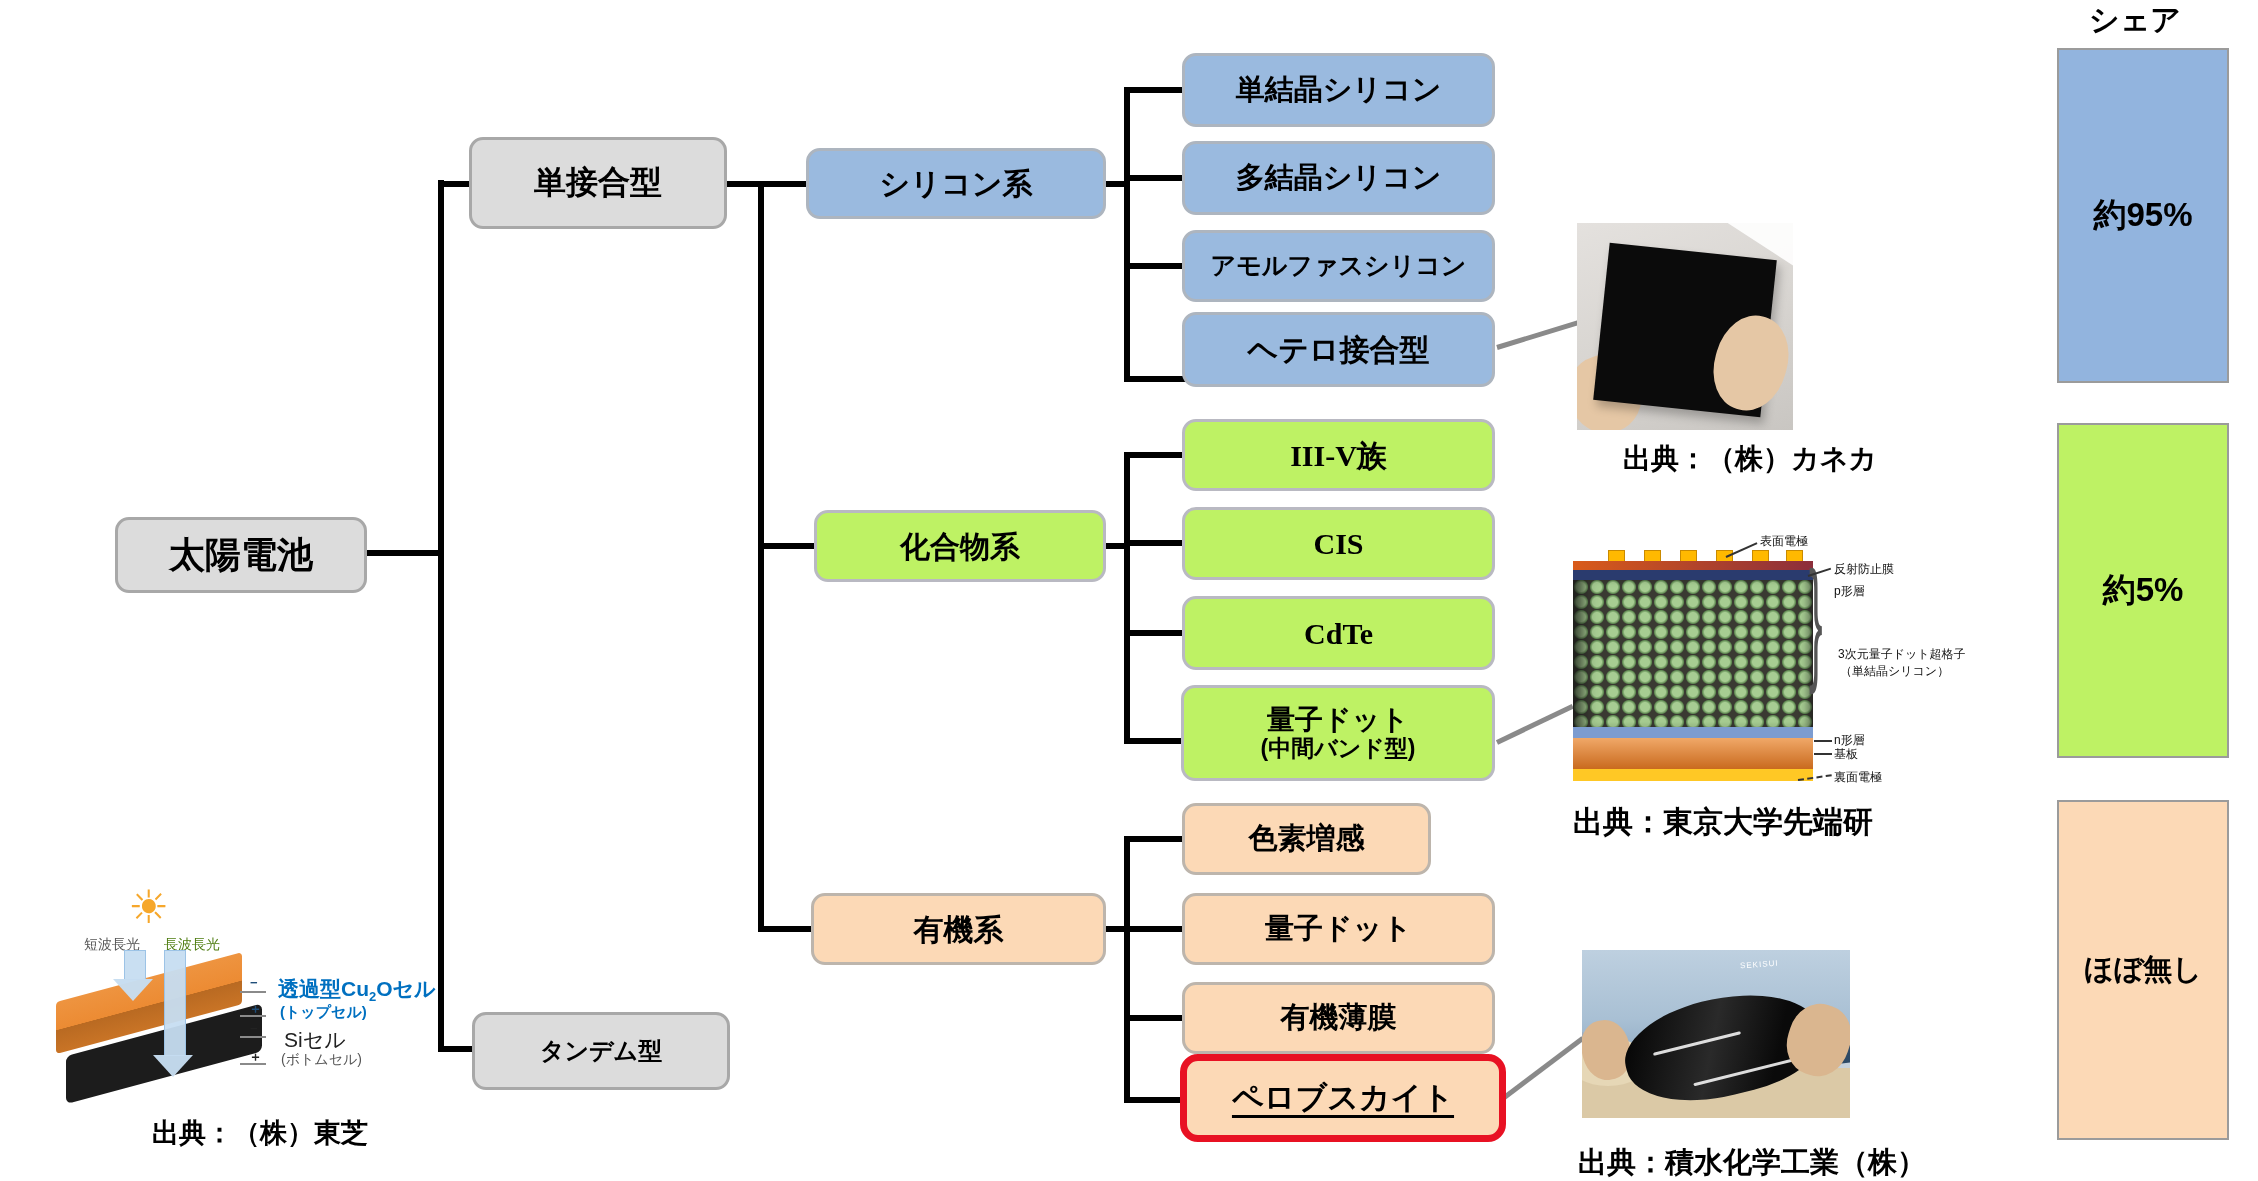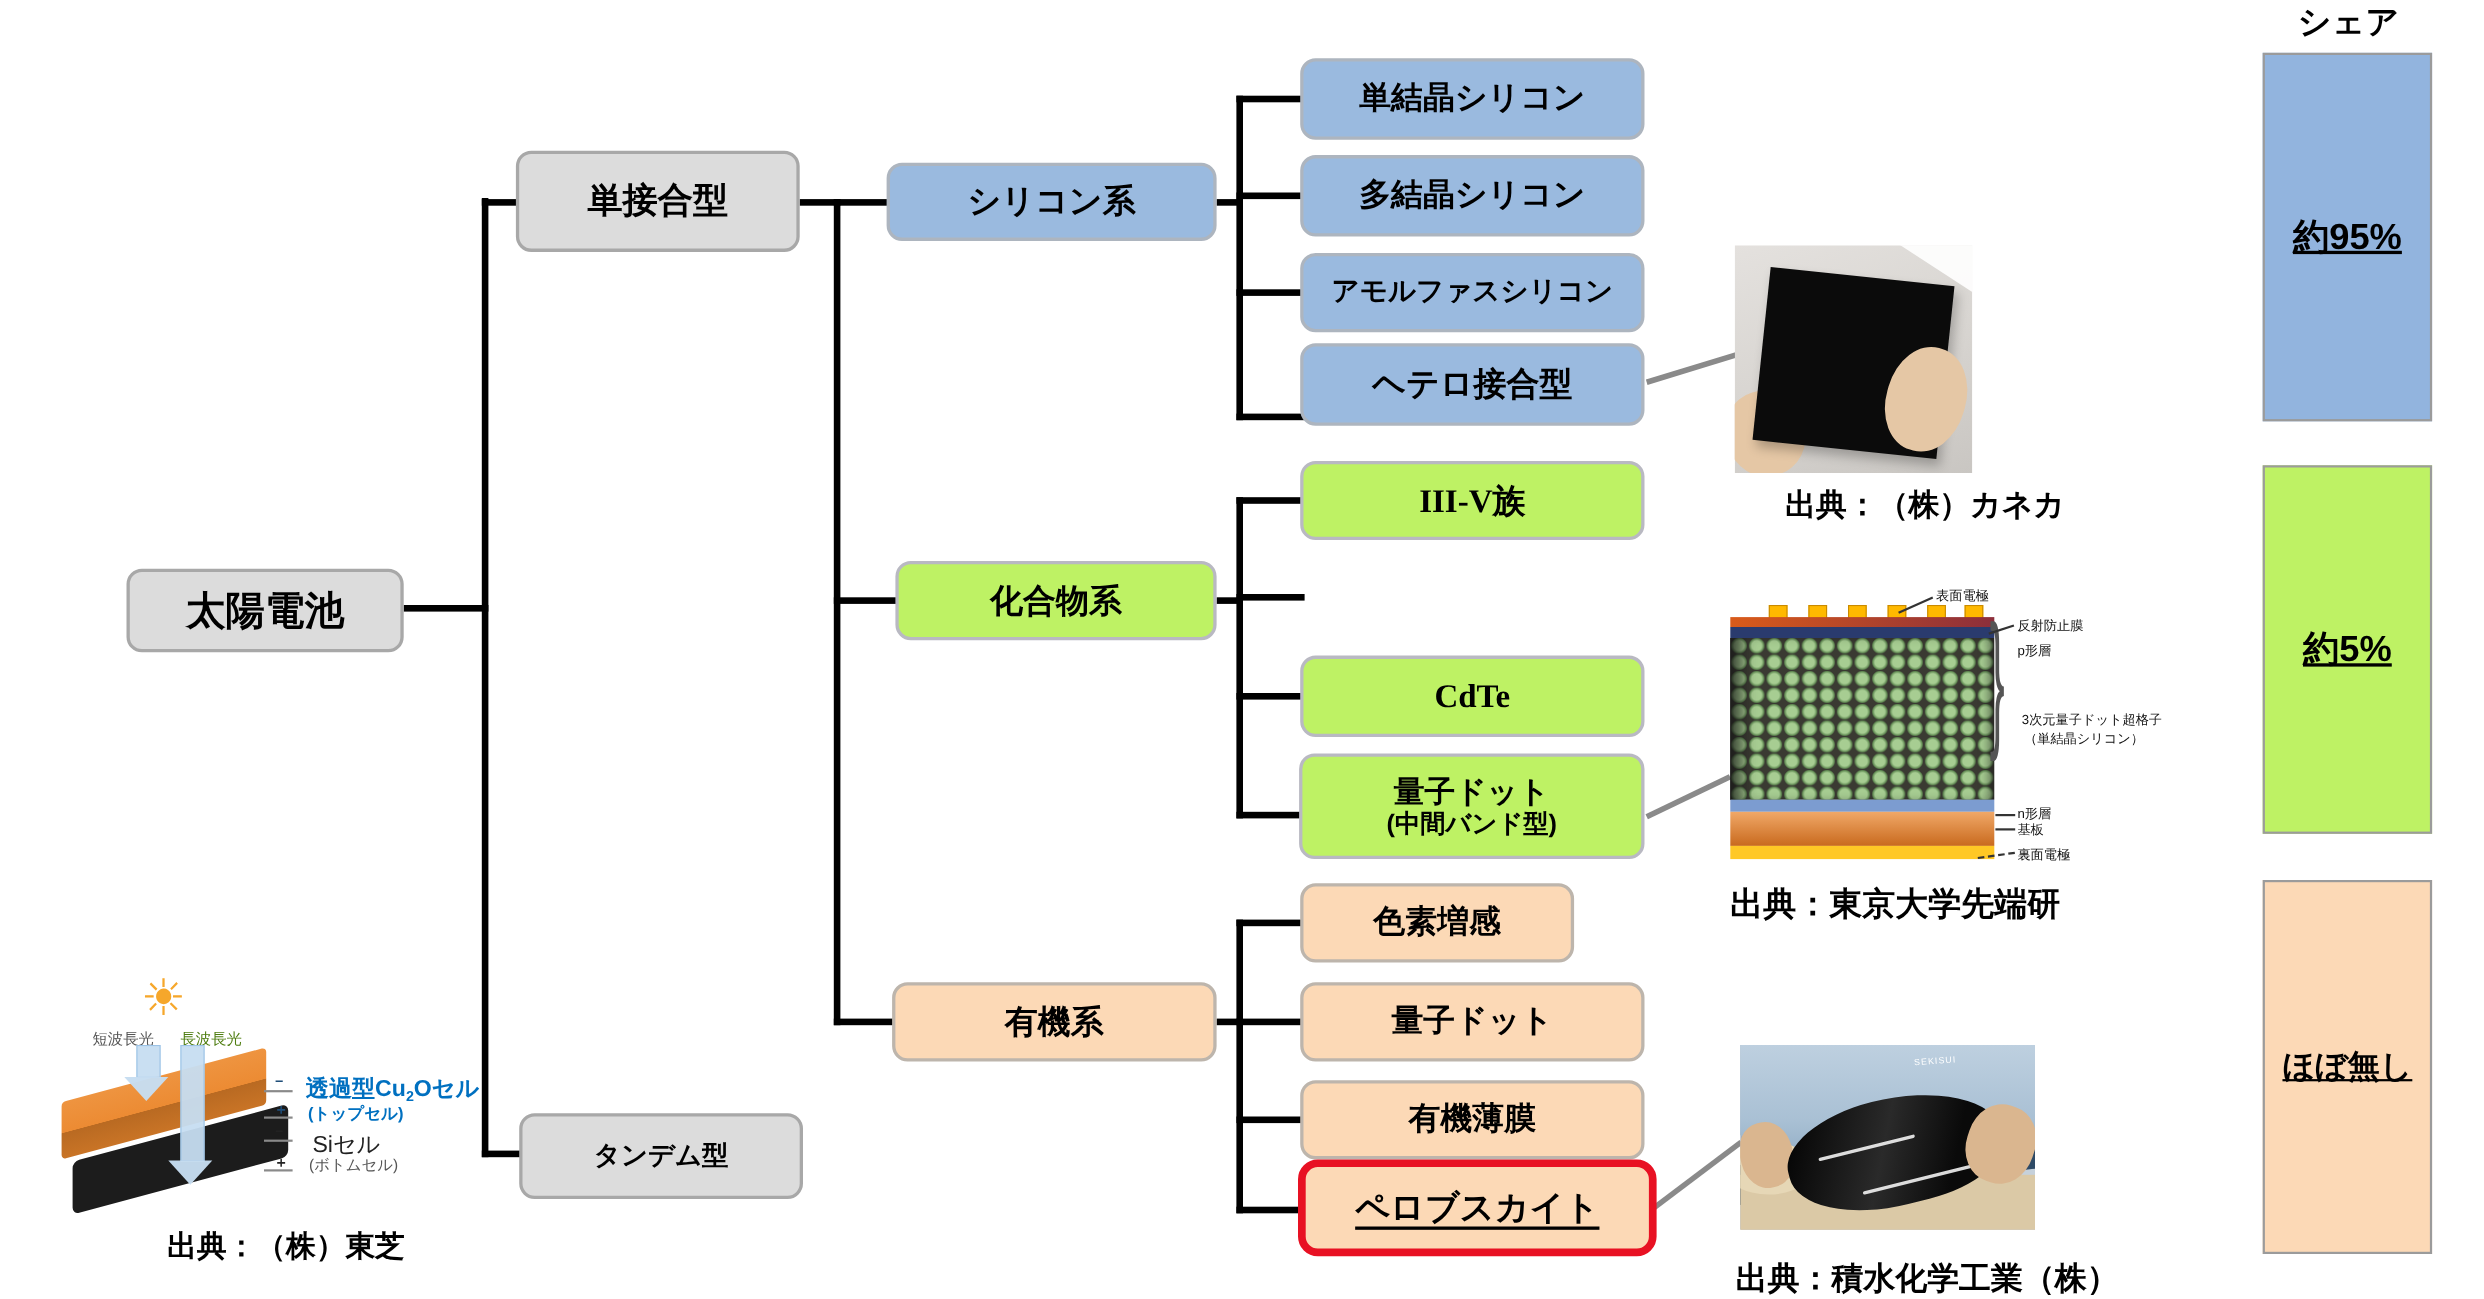--- a/index.html
+++ b/index.html
@@ -22,22 +22,22 @@
     position:absolute; box-sizing:border-box; display:flex; align-items:center; justify-content:center;
     background:#FCD9B6; border:7px solid #E81123; border-radius:18px; font-weight:bold;
   }
   .red-box span{text-decoration:underline; text-decoration-thickness:3px; text-underline-offset:7px;}
   
   .hline,.vline{position:absolute; background:#000;}
   .hline{height:6px;} .vline{width:6px;}
   .gline{position:absolute; height:5px; background:#8A8A8A; transform-origin:0 50%;}
   
   .share-box{
-    position:absolute; left:2057px; width:154px; box-sizing:border-box;
-    border:2px solid #9B9B9B; display:flex; align-items:center; justify-content:center; font-weight:bold;text-decoration:underline;
+    position:absolute; left:2057px; width:172px; box-sizing:border-box;
+    border:2px solid #9B9B9B; display:flex; align-items:center; justify-content:center; font-weight:bold;
   }
   
   .photo{position:absolute; overflow:hidden;}
   .caption{position:absolute; font-weight:bold; white-space:nowrap;}
   .smalllabel{position:absolute; font-size:12px; color:#111; white-space:nowrap;}
   .tline{position:absolute; height:2px; background:#333; transform-origin:0 50%;}
   .tline-dashed{position:absolute; height:0; border-top:2px dashed #333; transform-origin:0 50%;}
   
   .k-bg{position:absolute; inset:0; background:linear-gradient(160deg,#E4E1DE 0%,#D7D4D0 55%,#C9C6C2 100%);}
   .k-streak{position:absolute; left:140px; top:-25px; width:130px; height:55px; background:rgba(255,255,255,.9); transform:rotate(33deg);}
@@ -146,20 +146,23 @@
     </div>
   <div class="box blue" style="left:1182px;top:230px;width:313px;height:72px;font-size:25px;">
       <span>アモルファスシリコン</span>
     </div>
   <div class="box blue" style="left:1182px;top:312px;width:313px;height:75px;font-size:30px;">
       <span>ヘテロ接合型</span>
     </div>
 
   <div class="box lav seriftxt" style="left:1182px;top:419px;width:313px;height:72px;font-size:30px;">
       <span>III-V族</span>
+    </div>
+  <div class="box lav seriftxt" style="left:1182px;top:507px;width:313px;height:73px;font-size:30px;">
+      <span>CIS</span>
     </div>
   <div class="box lav seriftxt" style="left:1182px;top:596px;width:313px;height:74px;font-size:30px;">
       <span>CdTe</span>
     </div>
   <div class="box lav" style="left:1181px;top:685px;width:314px;height:96px;font-size:28px;">
     <span>量子ドット</span>
     <span style="font-size:23px;">(中間バンド型)</span>
   </div>
 
   <div class="box peach" style="left:1182px;top:803px;width:249px;height:72px;font-size:29px;">

